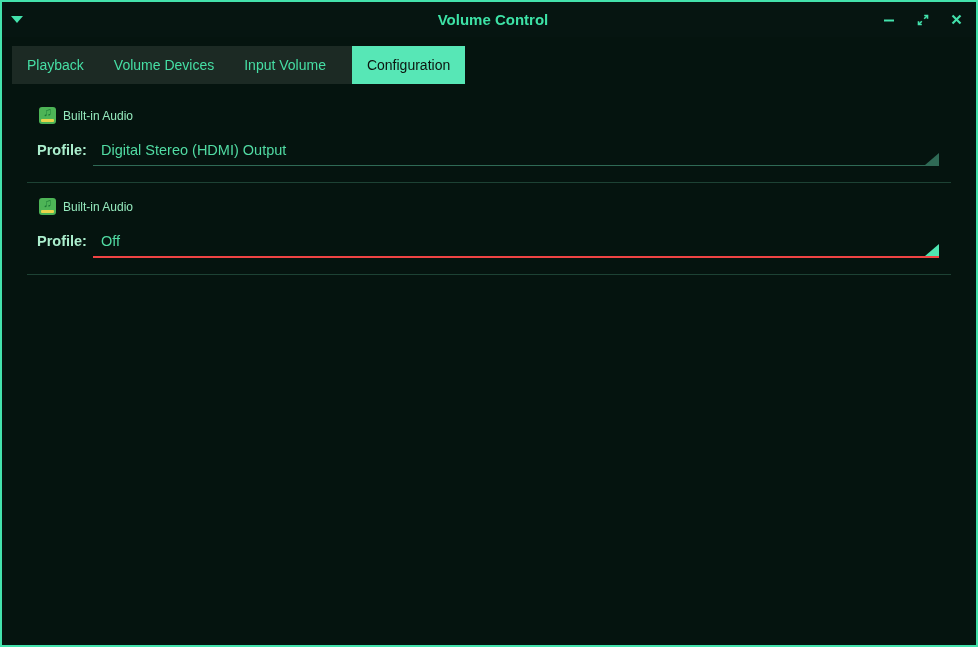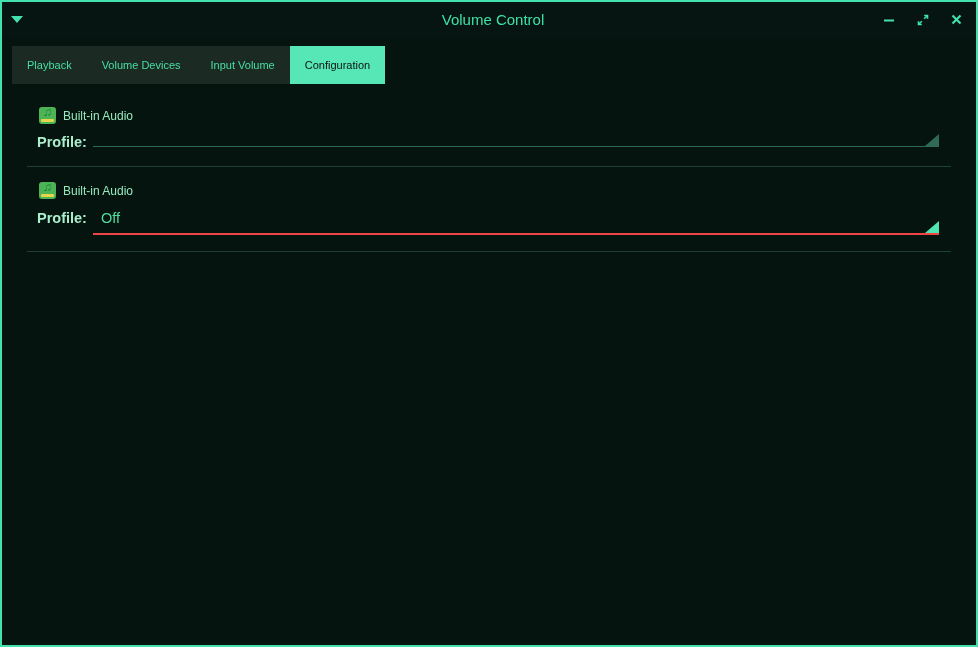--- a/index.html
+++ b/index.html
@@ -28,21 +28,21 @@
   }
   .menu-triangle {
     width: 0; height: 0;
     border-left: 6px solid transparent;
     border-right: 6px solid transparent;
     border-top: 7px solid #43e2ac;
   }
   .title {
     position: absolute; left: 0; right: 0; top: 0; bottom: 0;
     display: flex; align-items: center; justify-content: center;
-    color: #3de2a6; font-size: 15px; font-weight: normal;
+    color: #3de2a6; font-size: 15px; font-weight: bold;
     pointer-events: none;
     padding-left: 8px;
   }
   .win-controls {
     margin-left: auto;
     display: flex; align-items: center;
     gap: 19px; padding-right: 12px;
     position: relative; z-index: 2;
   }
   .win-btn {
@@ -54,28 +54,29 @@
   
   .tabstrip {
     display: inline-flex;
     margin: 9px 0 0 10px;
     background: #1c2a24;
     height: 38px;
   }
   .tab {
     display: flex; align-items: center;
     padding: 0 15px;
-    font-size: 11px;
+    font-size: 14px;
     color: #46dfa5;
     cursor: default;
     white-space: nowrap;
   }
   .tab.active {
     background: #57e7b6;
     color: #0c150f;
+    margin-left: 11px;
   }
 
   
   .content { padding-top: 23px; }
   .device-entry { padding: 0 37px 0 35px; }
   .device-header {
     display: flex; align-items: center; gap: 7px;
     margin-left: 2px;
   }
   .audio-card-icon {
@@ -92,21 +93,21 @@
     color: #1c7a35;
   }
   .audio-card-icon .strip {
     position: absolute; left: 2px; right: 2px; bottom: 2px;
     height: 3px; background: #e8d44b; border-radius: 1px;
   }
   .device-name { font-size: 12px; color: #95e9bd; }
 
   .profile-row {
     display: flex; align-items: baseline;
-    margin-top: 10px;
+    margin-top: 17px;
   }
   .profile-label {
     font-size: 14.5px; font-weight: bold; color: #abeecd;
     flex: 0 0 auto;
     width: 56px;
   }
   .combo {
     flex: 1;
     position: relative;
     border-bottom: 1px solid #2f6a55;
@@ -178,20 +179,21 @@
       <div class="device-header">
         <div class="audio-card-icon">
           <div class="note">♫</div>
           <div class="strip"></div>
         </div>
         <span class="device-name">Built-in Audio</span>
       </div>
       <div class="profile-row">
         <span class="profile-label">Profile:</span>
         <div class="combo">
+          <span class="combo-value">Digital Stereo (HDMI) Output</span>
           <div class="combo-arrow"></div>
         </div>
       </div>
     </div>
 
     <hr class="separator">
 
     <div class="device-entry">
       <div class="device-header">
         <div class="audio-card-icon">

